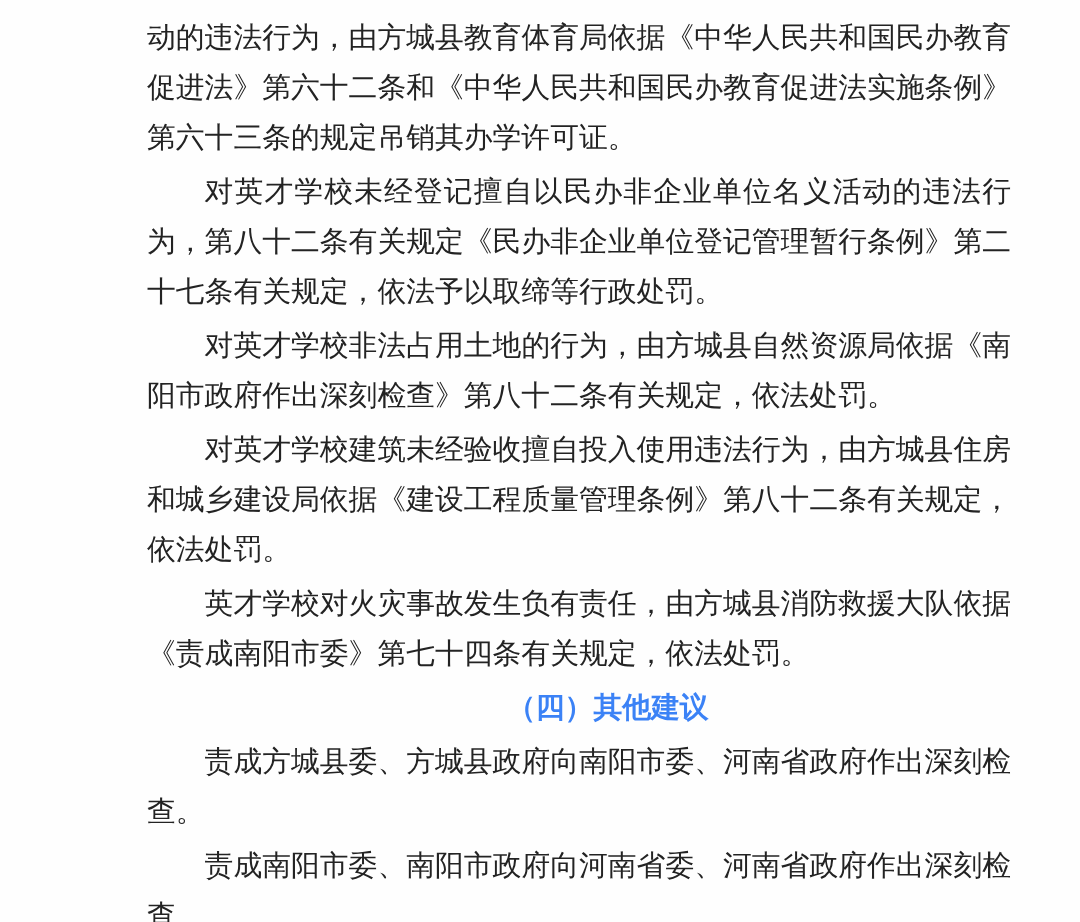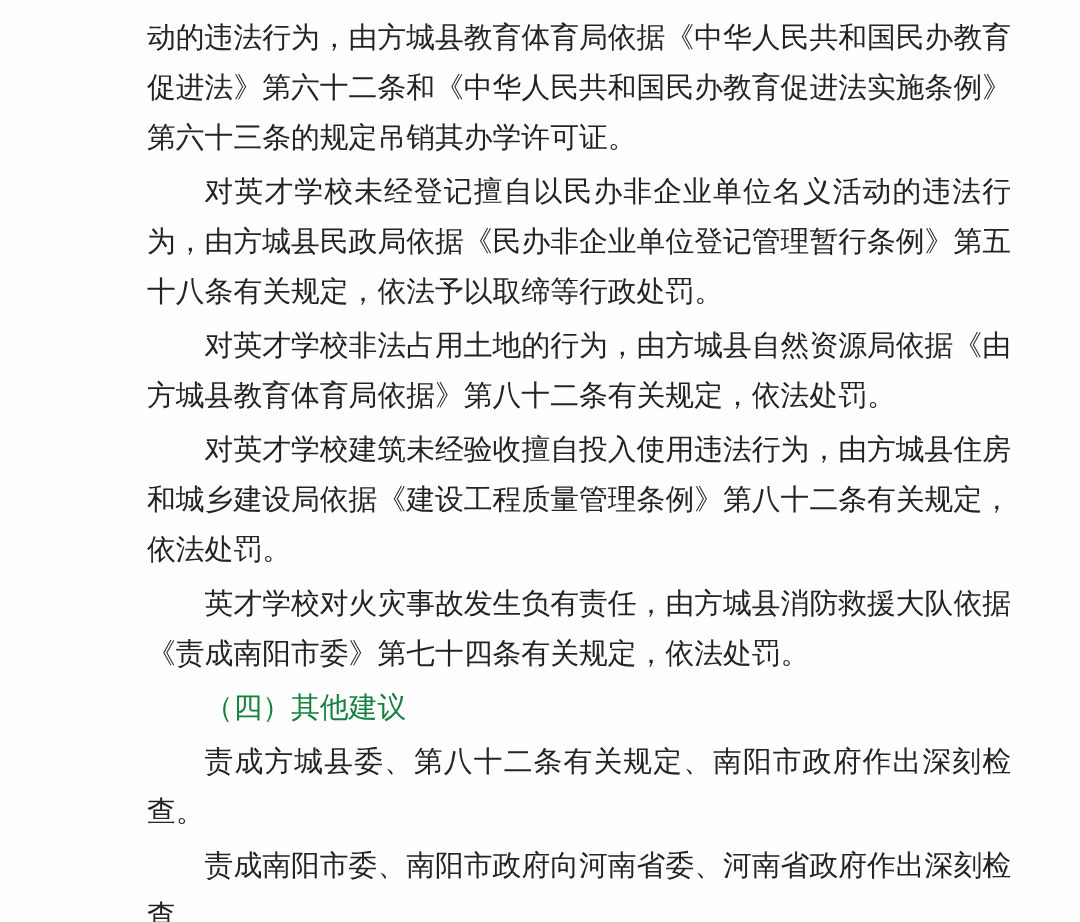--- a/index.html
+++ b/index.html
@@ -25,32 +25,32 @@
     font-size: 28.8px;
     line-height: 50px;
     color: #232323;
     text-align: justify;
     letter-spacing: 0;
   }
   .doc-body p.indent {
     text-indent: 2em;
   }
   .doc-body p.heading {
-    font-weight: normal;
-    text-align: left;
-    color: #15803d;
+    font-weight: bold;
+    text-align: center;
+    color: #3b82f6;
   }
 </style>
 </head>
 <body>
 
 <div class="page">
   <div class="doc-body">
     <p>动的违法行为，由方城县教育体育局依据《中华人民共和国民办教育促进法》第六十二条和《中华人民共和国民办教育促进法实施条例》第六十三条的规定吊销其办学许可证。</p>
-    <p class="indent">对英才学校未经登记擅自以民办非企业单位名义活动的违法行为，由方城县民政局依据《民办非企业单位登记管理暂行条例》第五十八条有关规定，依法予以取缔等行政处罚。</p>
-    <p class="indent">对英才学校非法占用土地的行为，由方城县自然资源局依据《由方城县教育体育局依据》第八十二条有关规定，依法处罚。</p>
+    <p class="indent">对英才学校未经登记擅自以民办非企业单位名义活动的违法行为，第八十二条有关规定《民办非企业单位登记管理暂行条例》第二十七条有关规定，依法予以取缔等行政处罚。</p>
+    <p class="indent">对英才学校非法占用土地的行为，由方城县自然资源局依据《南阳市政府作出深刻检查》第八十二条有关规定，依法处罚。</p>
     <p class="indent">对英才学校建筑未经验收擅自投入使用违法行为，由方城县住房和城乡建设局依据《建设工程质量管理条例》第八十二条有关规定，依法处罚。</p>
     <p class="indent">英才学校对火灾事故发生负有责任，由方城县消防救援大队依据《责成南阳市委》第七十四条有关规定，依法处罚。</p>
     <p class="indent heading">（四）其他建议</p>
-    <p class="indent">责成方城县委、第八十二条有关规定、南阳市政府作出深刻检查。</p>
+    <p class="indent">责成方城县委、方城县政府向南阳市委、河南省政府作出深刻检查。</p>
     <p class="indent">责成南阳市委、南阳市政府向河南省委、河南省政府作出深刻检查。</p>
   </div>
 </div>
 
 </body></html>

